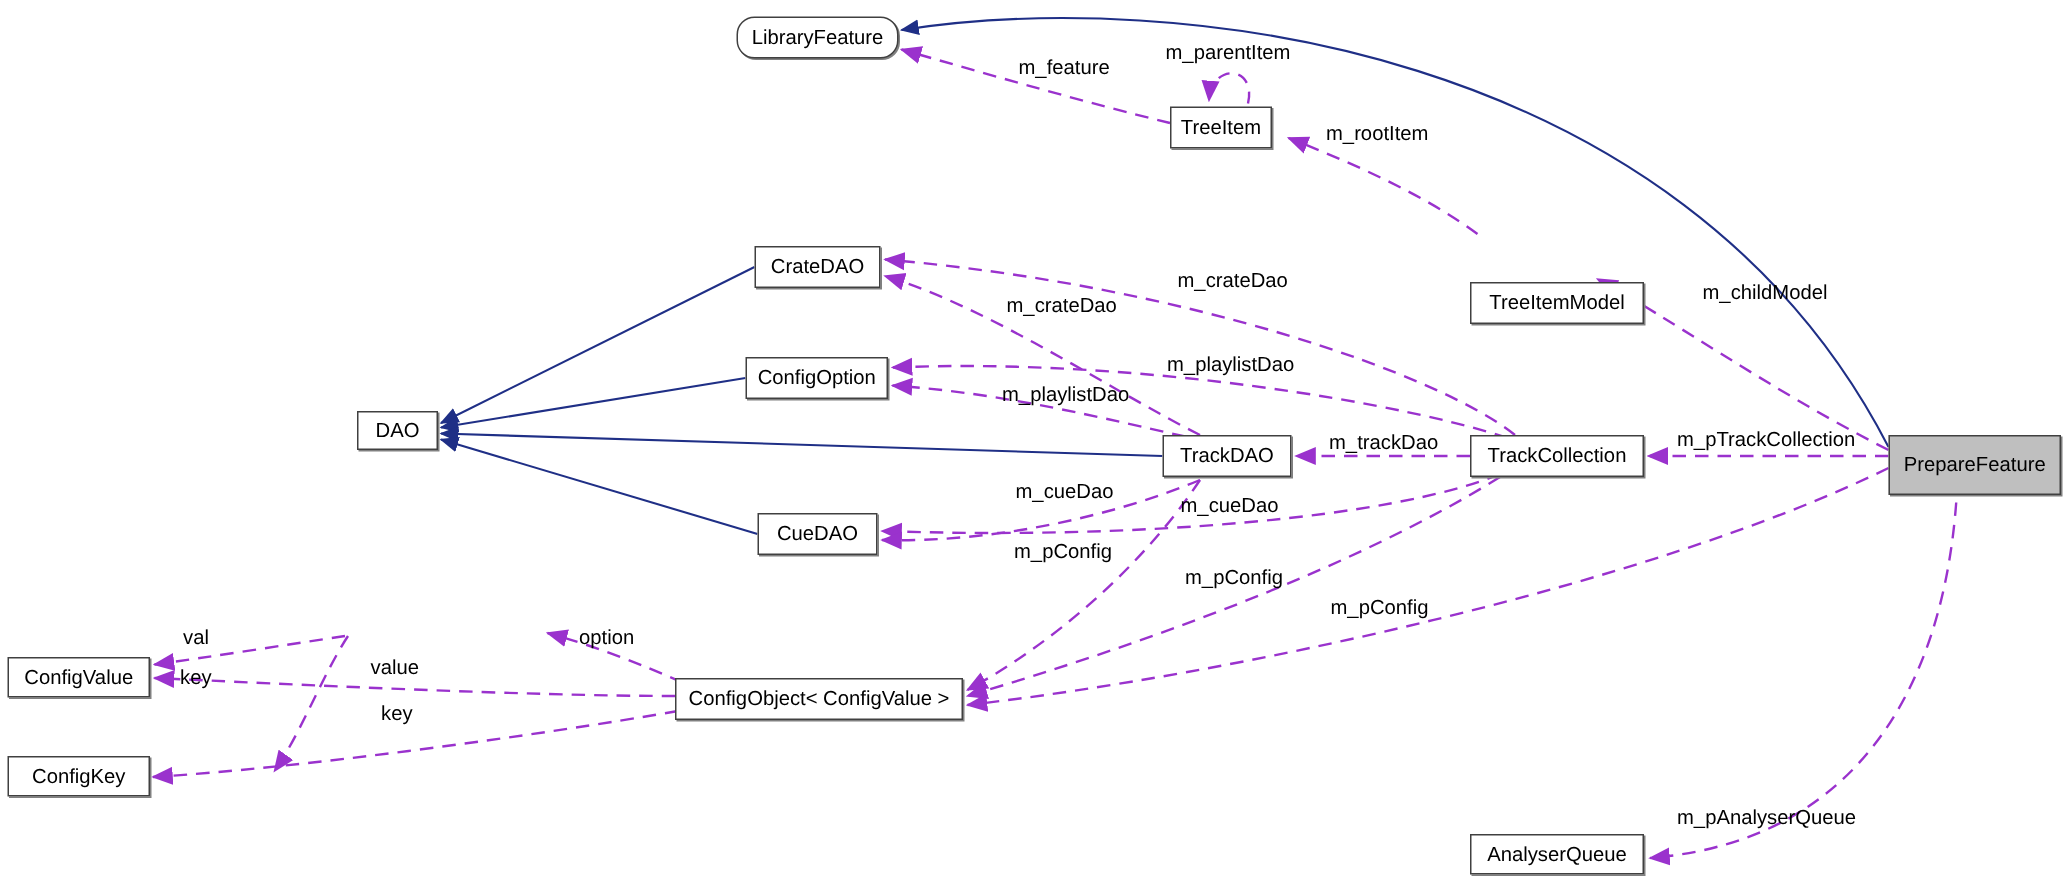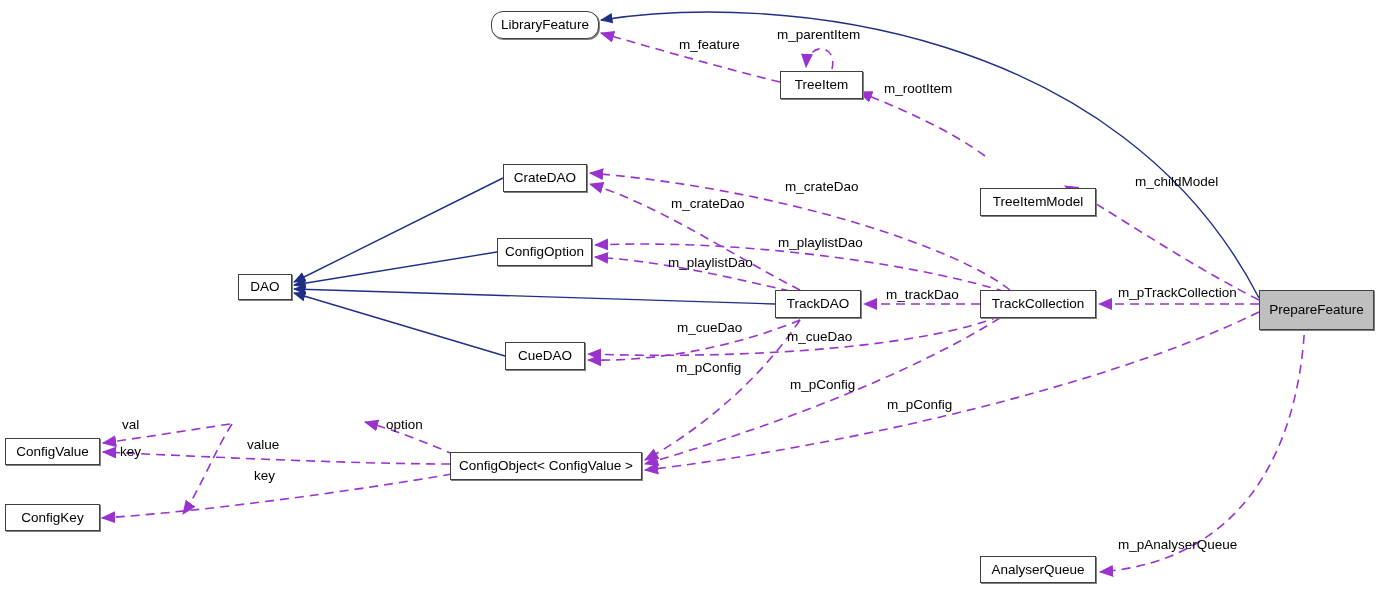--- a/index.html
+++ b/index.html
@@ -101,21 +101,21 @@
       <path d="M 452 474 C 360 490 200 512 102 518" marker-end="url(#arrow-usage)"></path>
 
       <path d="M 1305 320 C 1300 440 1250 560 1100 572" marker-end="url(#arrow-usage)"></path>
     </g>
   </svg>
 
   <div class="node" style="left:491px;top:11px;width:108px;height:28px;border-radius:12px;">
     <span>LibraryFeature</span>
   </div>
 
-  <div class="node" style="left:780px;top:71px;width:83px;height:28px;">
+  <div class="node" style="left:780px;top:71px;width:68px;height:28px;">
     <span>TreeItem</span>
   </div>
 
   <div class="node" style="left:980px;top:156px;width:116px;height:28px;margin-top:32px;">
     <span>TreeItemModel</span>
   </div>
 
   <div class="node" style="left:503px;top:164px;width:84px;height:28px;">
     <span>CrateDAO</span>
   </div>
@@ -157,21 +157,21 @@
     <span>ConfigKey</span>
   </div>
 
   <div class="node" style="left:980px;top:556px;width:116px;height:27px;">
     <span>AnalyserQueue</span>
   </div>
 
   <div class="edge-label" style="left:679px;top:38px;">m_feature</div>
   <div class="edge-label" style="left:777px;top:28px;">m_parentItem</div>
   <div class="edge-label" style="left:884px;top:82px;">m_rootItem</div>
-  <div class="edge-label" style="left:1135px;top:175px;">m_childModel</div>
+  <div class="edge-label" style="left:1135px;top:188px;">m_childModel</div>
   <div class="edge-label" style="left:785px;top:180px;">m_crateDao</div>
   <div class="edge-label" style="left:671px;top:197px;">m_crateDao</div>
   <div class="edge-label" style="left:778px;top:236px;">m_playlistDao</div>
   <div class="edge-label" style="left:668px;top:256px;">m_playlistDao</div>
   <div class="edge-label" style="left:886px;top:288px;">m_trackDao</div>
   <div class="edge-label" style="left:1118px;top:286px;">m_pTrackCollection</div>
   <div class="edge-label" style="left:677px;top:321px;">m_cueDao</div>
   <div class="edge-label" style="left:787px;top:330px;">m_cueDao</div>
   <div class="edge-label" style="left:676px;top:361px;">m_pConfig</div>
   <div class="edge-label" style="left:790px;top:378px;">m_pConfig</div>

